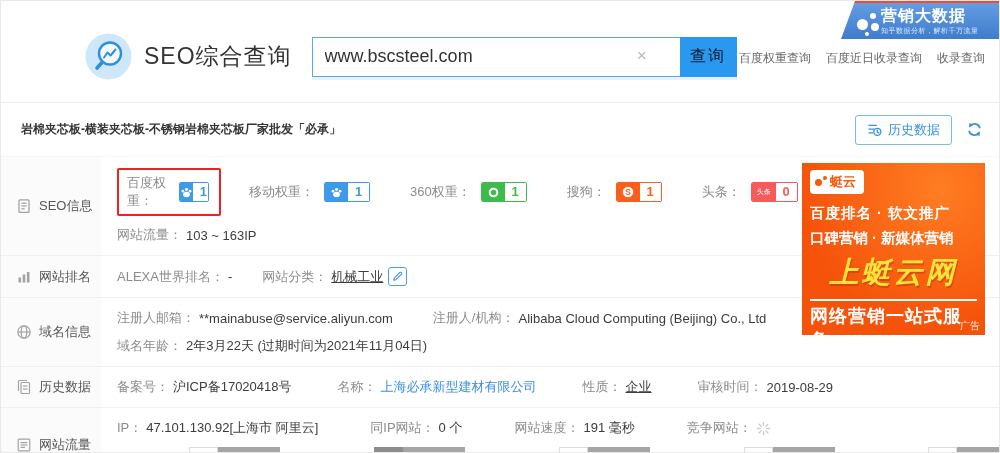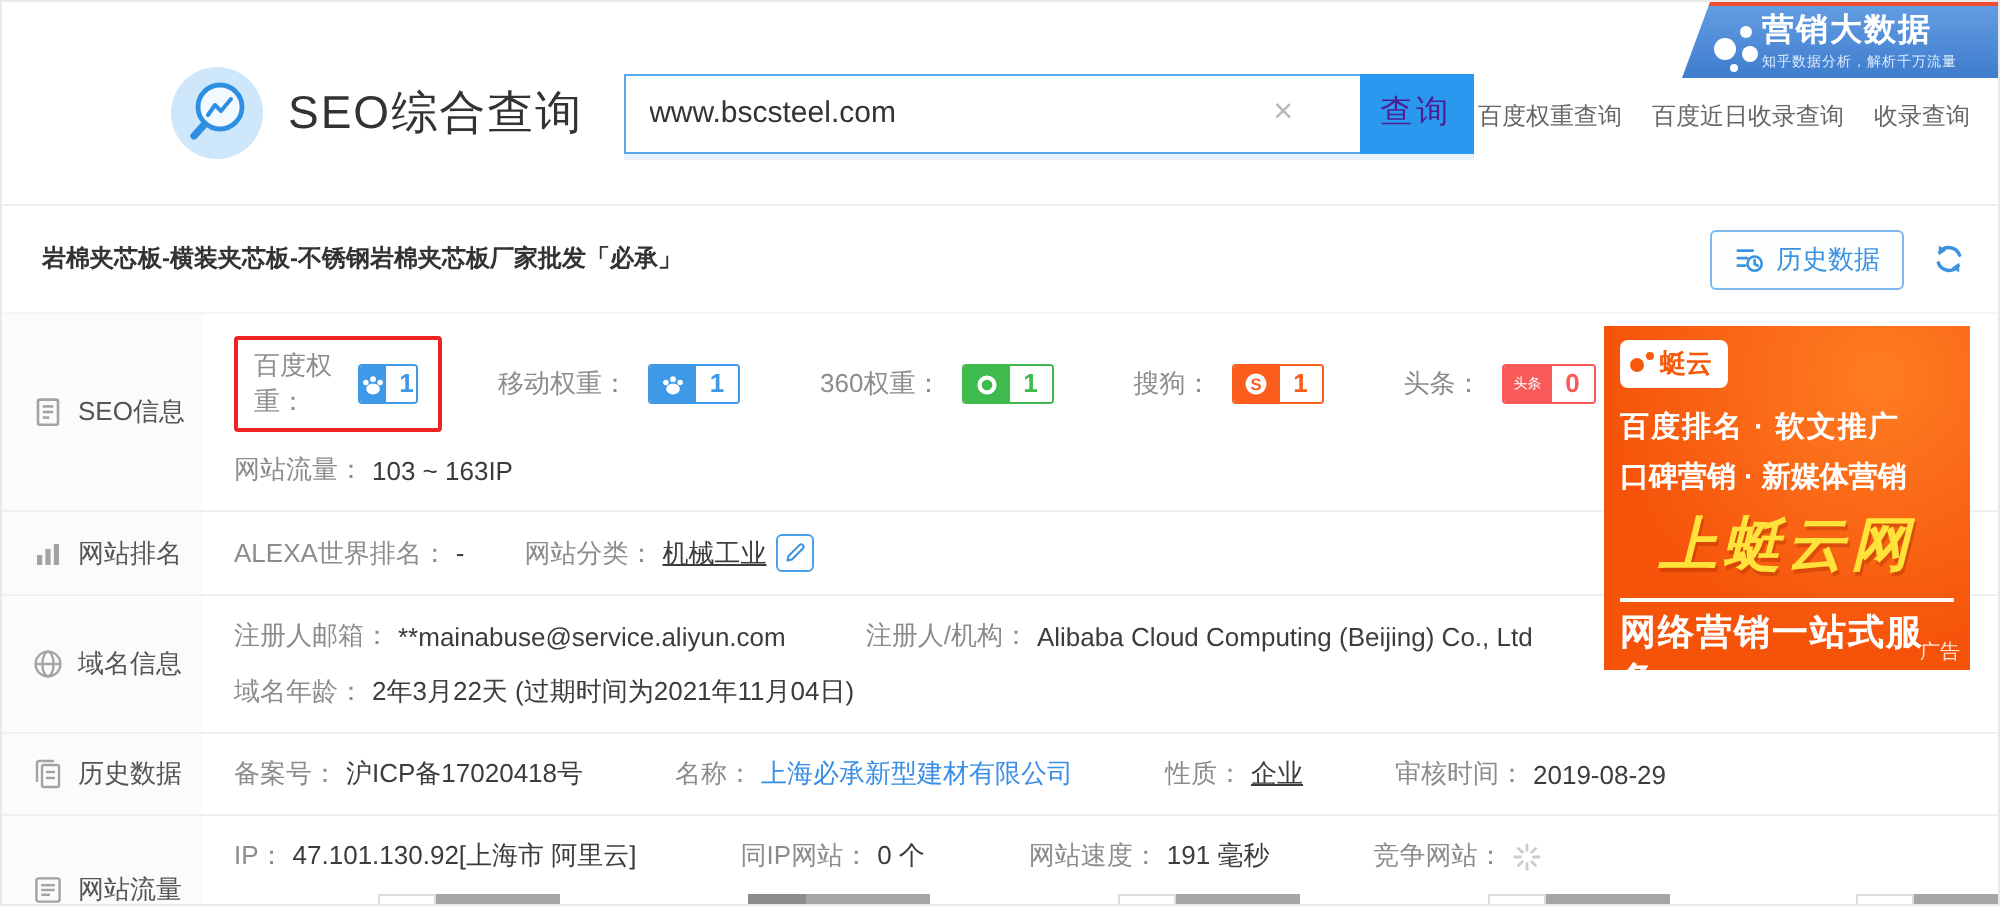--- a/index.html
+++ b/index.html
@@ -18,23 +18,23 @@
   .mol .m2 { width:6px; height:6px; left:13px; top:2px; }
   .mol .m3 { width:8px; height:8px; left:14px; top:12px; }
   .mol .m4 { width:4px; height:4px; left:8px; top:21px; }
 
   
   .header { height:102px; display:flex; align-items:center; padding:10px 14px 0 84px; border-bottom:1px solid #e9eef4; }
   .logo-icon { width:47px; height:47px; flex:0 0 auto; }
   .logo-title { font-size:23px; color:#333; margin-left:12px; letter-spacing:1px; white-space:nowrap; }
   .search-wrap { display:flex; margin-left:20px; position:relative; box-shadow:0 3px 0 rgba(60,150,230,.12); }
   .search-input { width:368px; height:40px; border:1px solid #58a8ea; border-right:none; outline:none;
-    padding:0 34px 0 12px; font-size:15px; color:#333; font-family:inherit; }
+    padding:0 34px 0 12px; font-size:18px; color:#333; font-family:inherit; }
   .clear-x { position:absolute; right:90px; top:9px; font-size:17px; color:#b9b9b9; cursor:pointer; line-height:20px; }
-  .search-btn { width:57px; height:40px; background:#2a98ee; color:#4c1d95; border:none; font-size:16px; cursor:pointer; font-family:inherit; letter-spacing:2px; }
+  .search-btn { width:57px; height:40px; background:#2a98ee; color:#0f172a; border:none; font-size:16px; cursor:pointer; font-family:inherit; letter-spacing:2px; }
   .header-links { margin-left:auto; display:flex; gap:15px; font-size:12px; color:#666; white-space:nowrap; padding-top:4px; }
   .header-links span { cursor:pointer; }
 
   
   .title-bar { height:54px; display:flex; align-items:center; padding:0 16px 0 20px; border-bottom:1px solid #f5f5f5; }
   .page-title { font-size:12px; font-weight:600; color:#333; }
   .history-btn { margin-left:auto; display:flex; align-items:center; gap:6px; background:#fdfefe; border:1px solid #7fb9ec;
     color:#3a92e0; border-radius:3px; padding:5px 11px; font-size:13px; cursor:pointer; }
   .refresh-btn { margin-left:14px; cursor:pointer; display:flex; align-items:center; }
 

